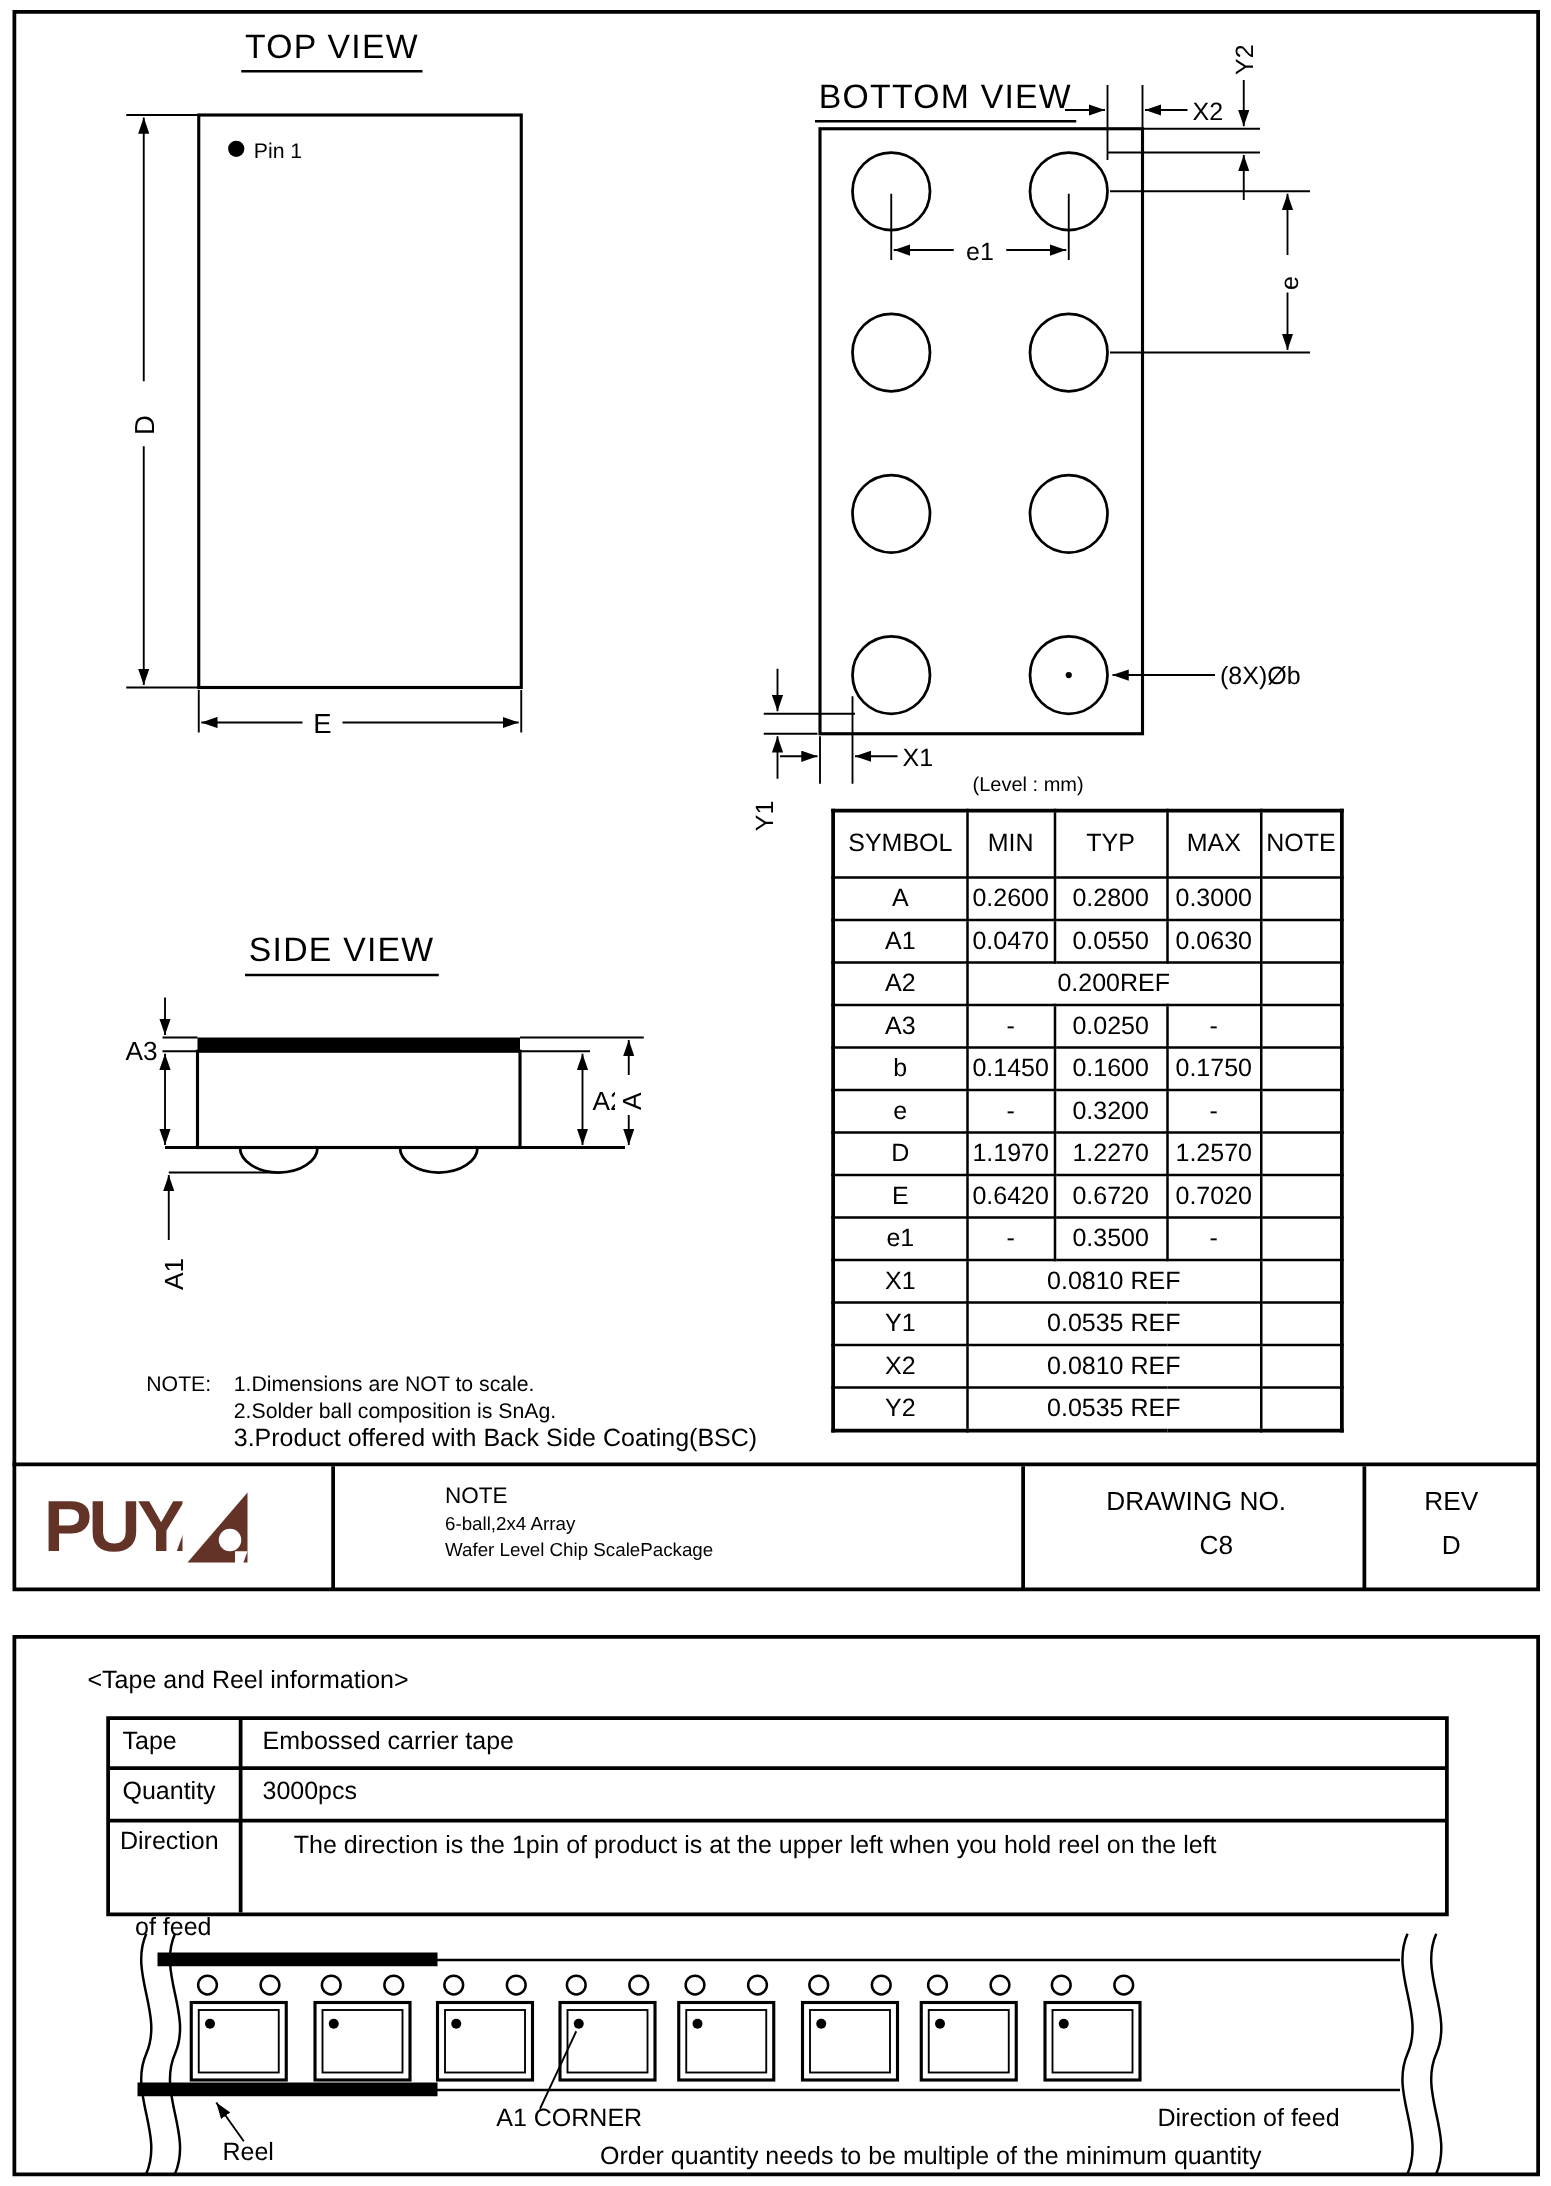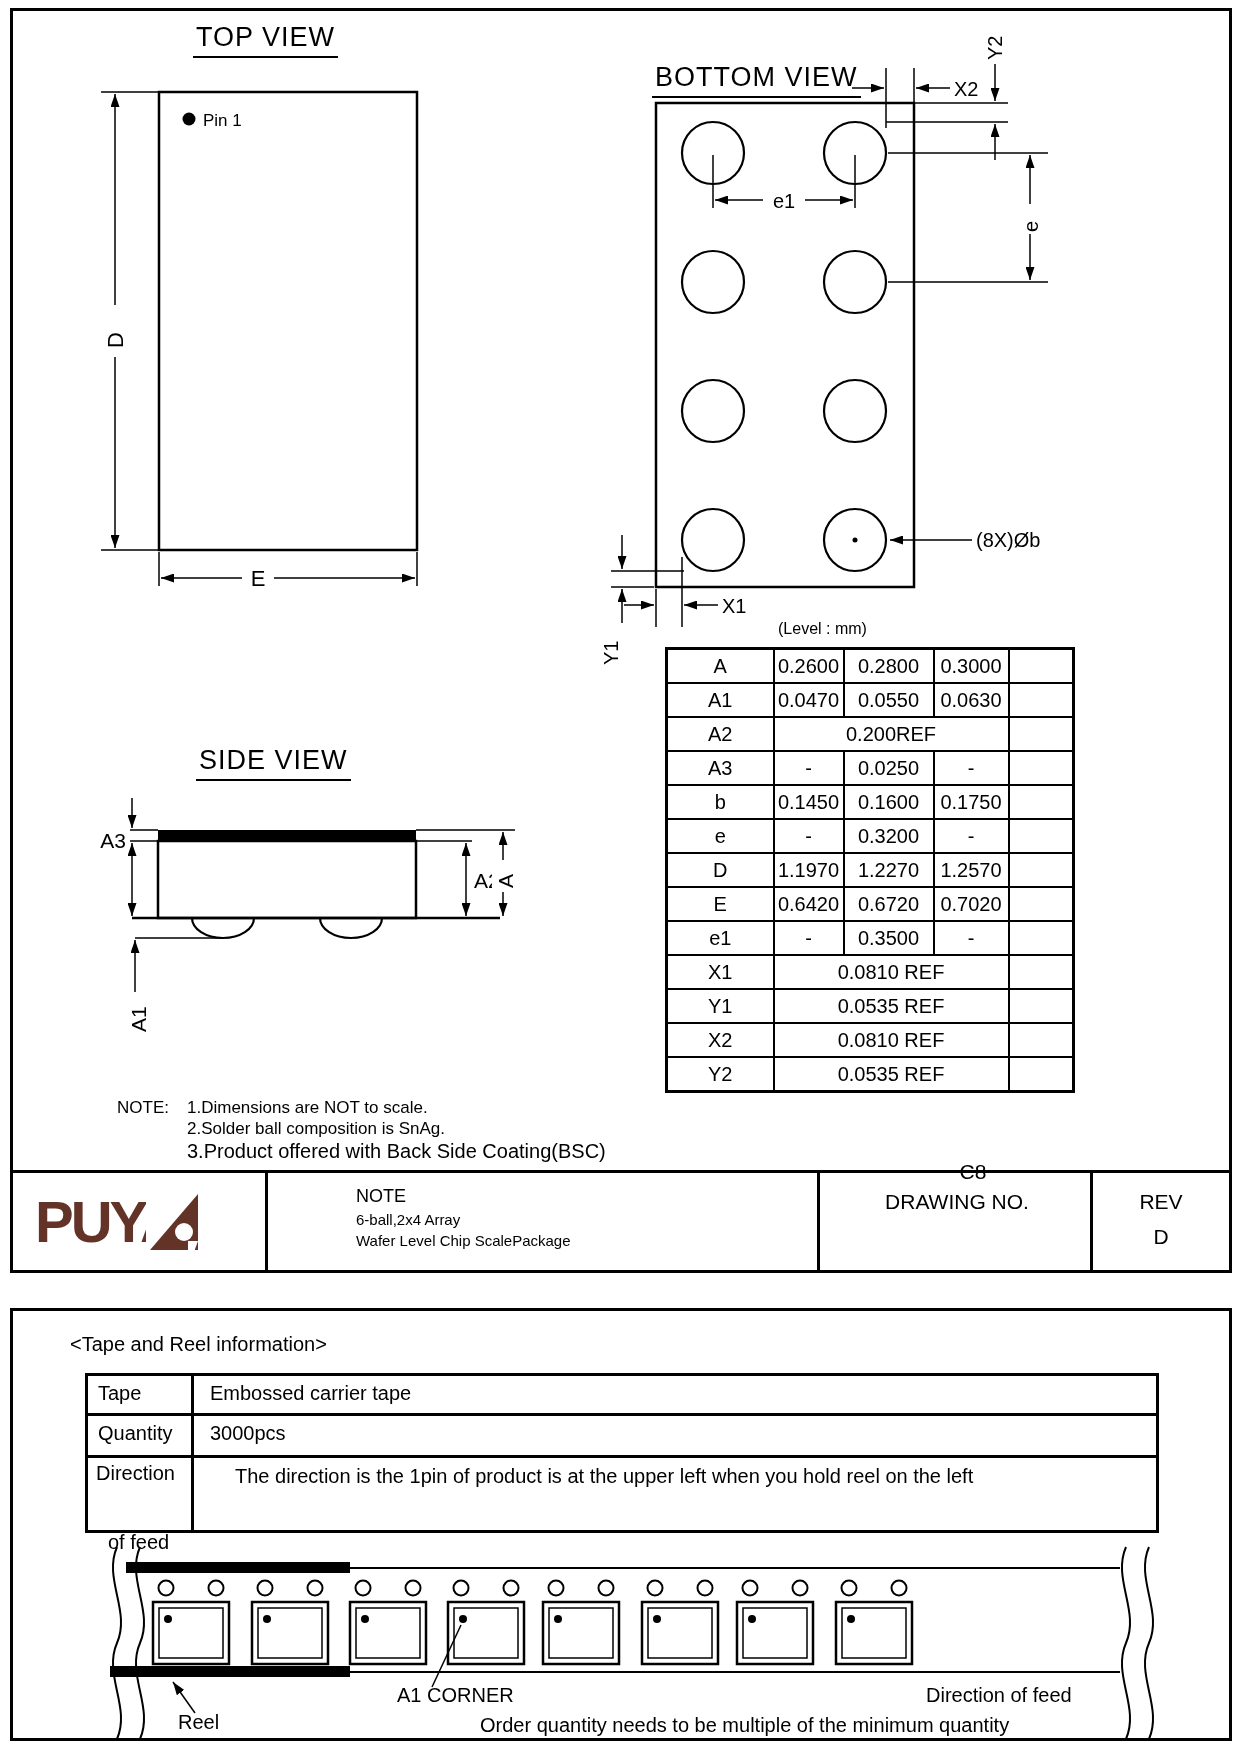--- a/index.html
+++ b/index.html
@@ -176,20 +176,27 @@
 
   <table id="dimtable">
     <colgroup>
         <col style="width:107px">
         <col style="width:70px">
         <col style="width:90px">
         <col style="width:75px">
         <col style="width:65px">
       </colgroup>
     <tbody>
+        <tr>
+      <th>SYMBOL</th>
+      <th>MIN</th>
+      <th>TYP</th>
+      <th>MAX</th>
+      <th>NOTE</th>
+    </tr>
     <tr>
           <td>A</td>
           <td>0.2600</td>
           <td>0.2800</td>
           <td>0.3000</td>
           <td></td>
         </tr>
     <tr>
           <td>A1</td>
           <td>0.0470</td>
@@ -285,21 +292,21 @@
         <circle cx="38" cy="42" r="9" fill="#fff"></circle>
         <polygon points="42,51 52,51 48,62 42,62" fill="#fff"></polygon>
       </svg>
     </div>
   </div>
 
   <div class="lbl" style="left:356px;top:1186px;font-size:18px;">NOTE</div>
   <div class="lbl" style="left:356px;top:1211px;font-size:15px;">6-ball,2x4 Array</div>
   <div class="lbl" style="left:356px;top:1232px;font-size:15px;">Wafer Level Chip ScalePackage</div>
   <div class="lbl" style="left:817px;top:1190px;width:280px;text-align:center;font-size:21px;">DRAWING NO.</div>
-  <div class="lbl" style="left:817px;top:1160px;width:312px;text-align:center;font-size:21px;">C8</div>
+  <div class="lbl" style="left:817px;top:1225px;width:312px;text-align:center;font-size:21px;">C8</div>
   <div class="lbl" style="left:1090px;top:1190px;width:142px;text-align:center;font-size:21px;">REV</div>
   <div class="lbl" style="left:1090px;top:1225px;width:142px;text-align:center;font-size:21px;">D</div>
 
   <div class="frame" style="left:10px;top:1308px;width:1222px;height:433px;"></div>
   <div class="lbl" style="left:70px;top:1333px;font-size:20px;">&lt;Tape and Reel information&gt;</div>
 
   <div id="tapetable">
     <div class="hline" style="top:37px;"></div>
     <div class="hline" style="top:79px;"></div>
     <div class="vline" style="left:103px;"></div>

